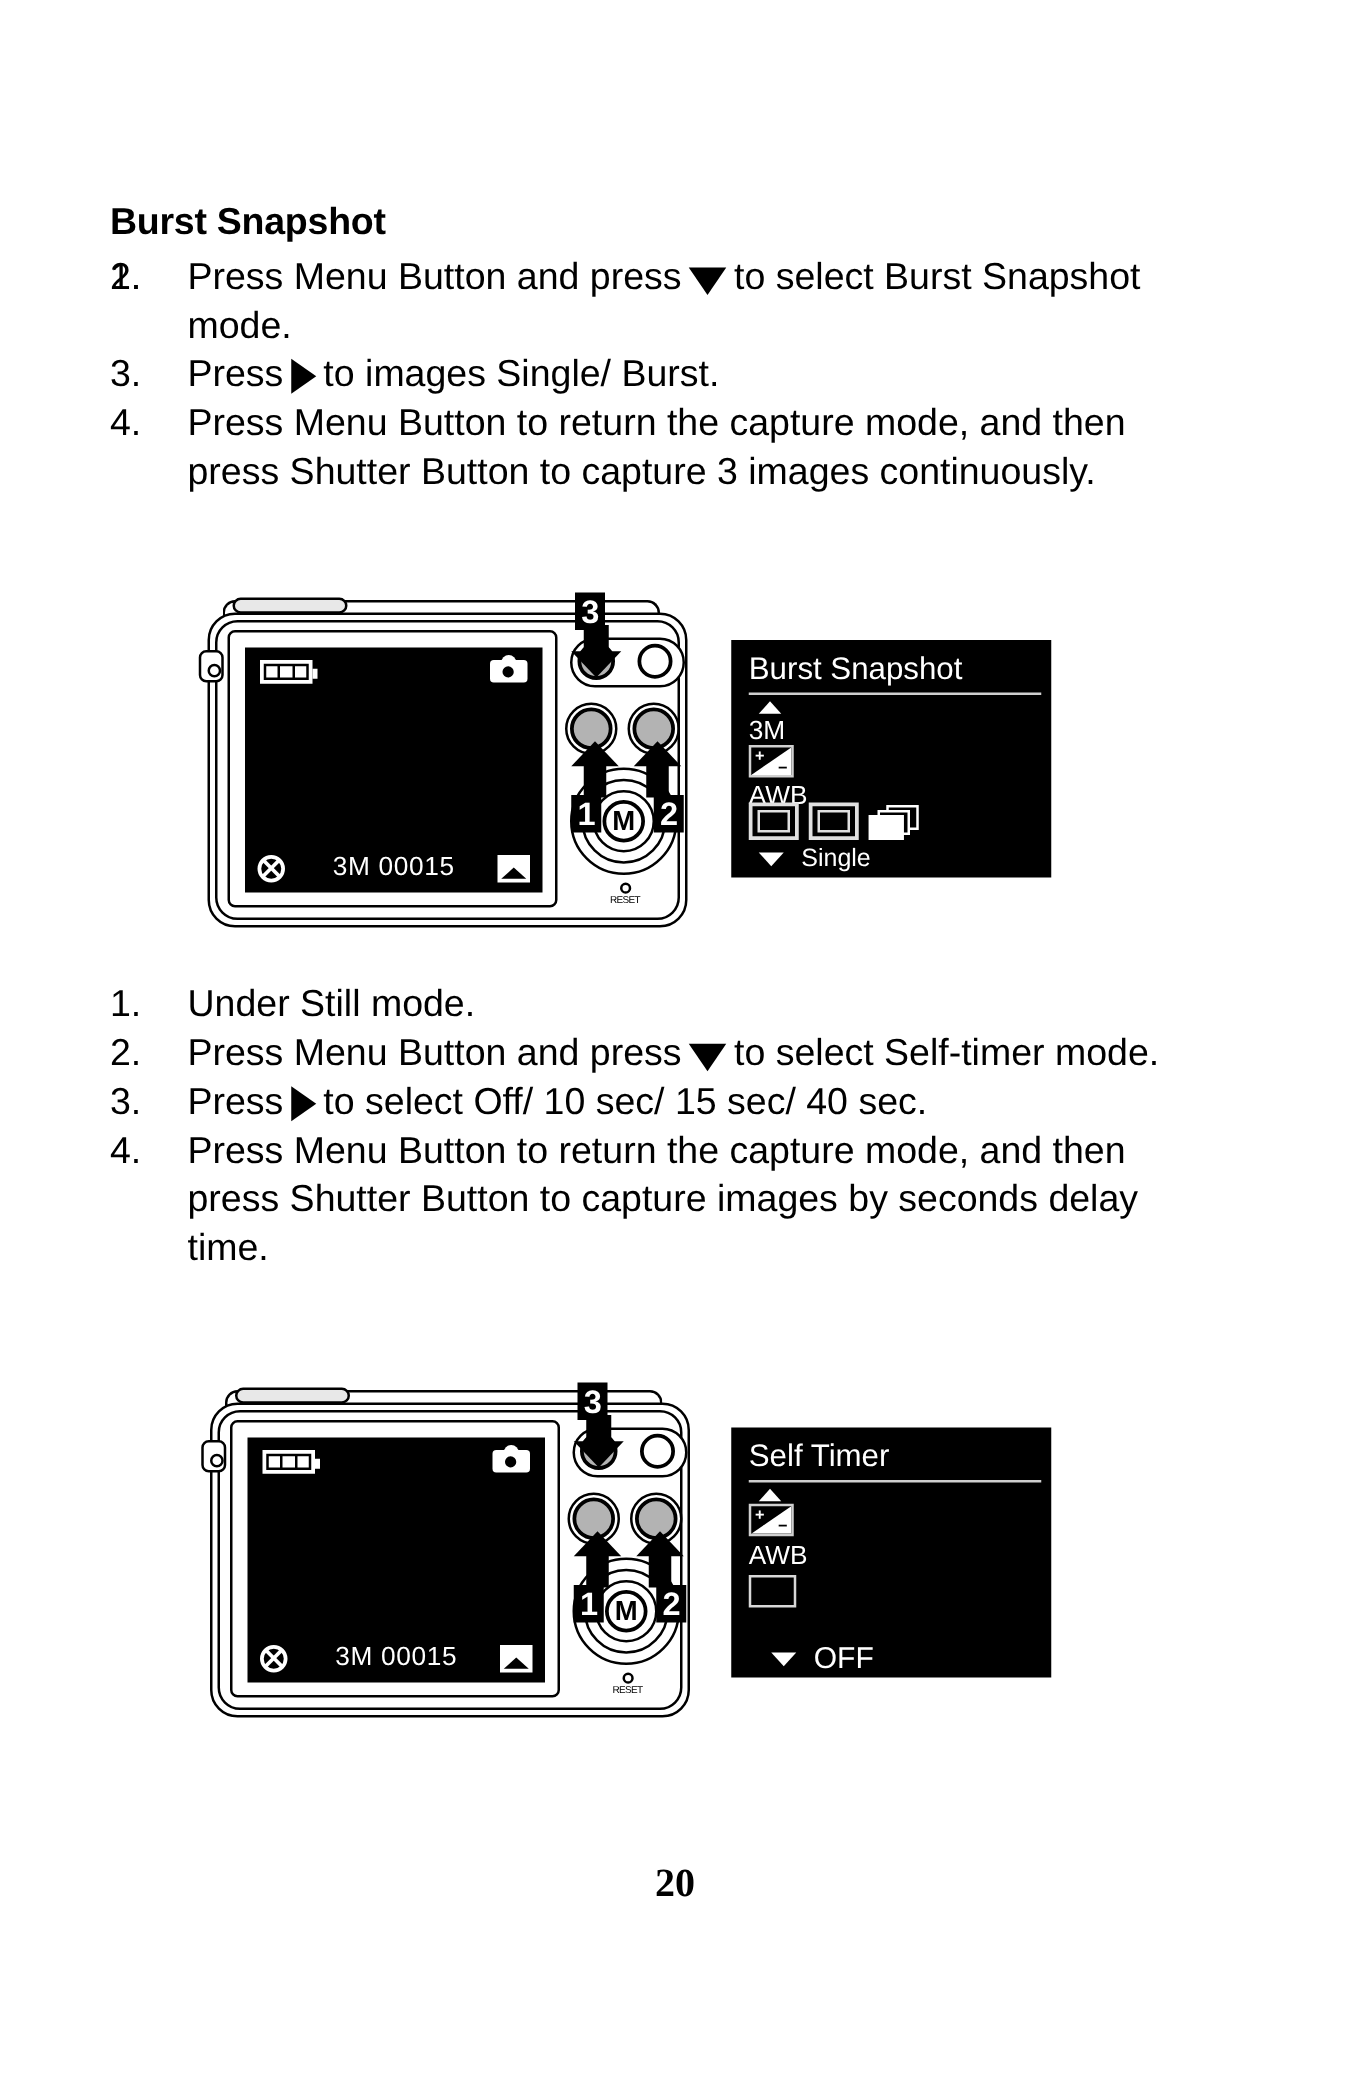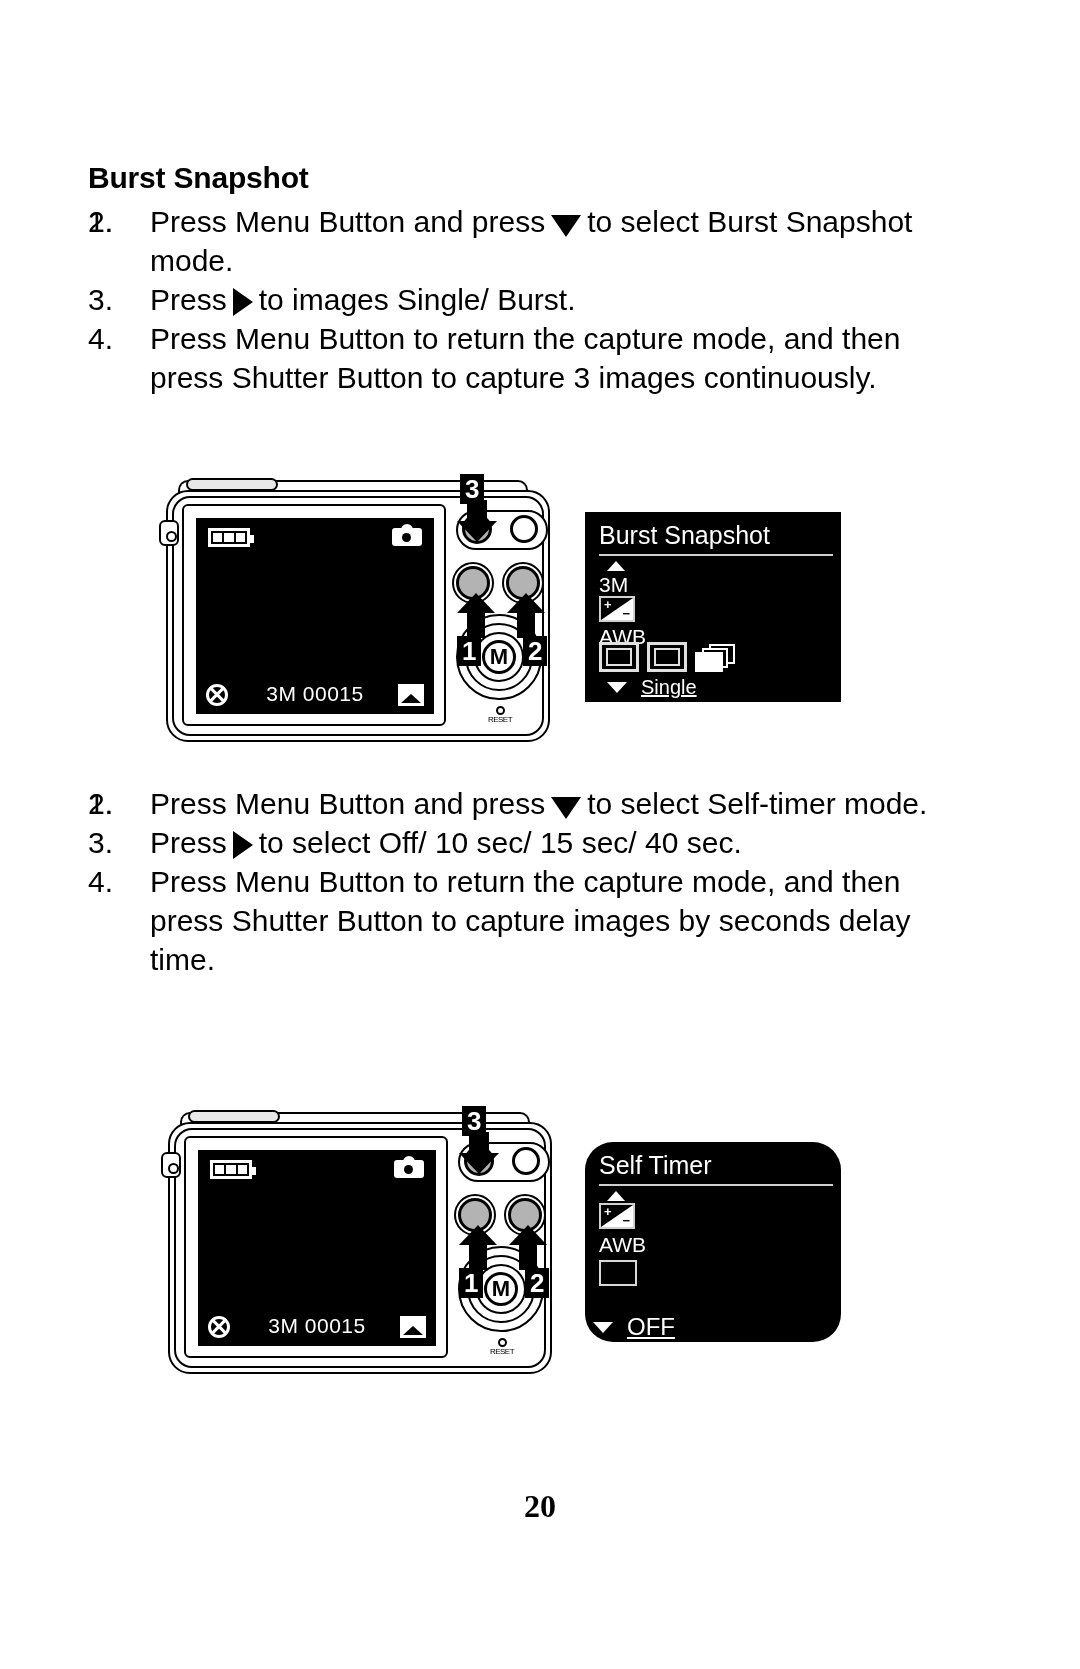--- a/index.html
+++ b/index.html
@@ -251,21 +251,21 @@
   .ev-icon .minus { right:3px; bottom:1px; color:#000; }
   .menu .blank-box {
     margin-left:14px; width:38px; height:26px; border:2px solid #d8d8d8;
   }
   .icon-row {
     position:absolute; left:0; bottom:30px;
     display:flex; align-items:flex-end; gap:8px; padding-left:14px;
   }
   .foot-row {
     position:absolute; left:0; bottom:4px; right:0;
-    display:flex; align-items:center; gap:14px; padding-left:22px;text-decoration:underline;
+    display:flex; align-items:center; gap:14px; padding-left:22px;
   }
   .foot-row .val { font-size:20px; line-height:22px; }
   .sq-box {
     width:40px; height:30px; border:3px solid #e0e0e0; position:relative;
   }
   .sq-box.inner::after {
     content:""; position:absolute; left:4px; top:3px; right:4px; bottom:3px;
     border:2px solid #e0e0e0;
   }
   .burst-icon { width:42px; height:28px; position:relative; }
@@ -418,21 +418,21 @@
 
     <div class="foot-row">
       <div class="downarrow"></div>
       <div class="val">Single</div>
     </div>
   </div>
 
   <div class="section" style="top:784px;">
     <ol class="steps">
       <li>
-        <span class="num">1.</span>
+        <span class="num">1.</span><span>Under Still mode.</span>
       </li>
       <li>
         <span class="num">2.</span><span>Press Menu Button and press</span><span class="glyph-down"></span><span>to select Self-timer mode.</span>
       </li>
       <li>
         <span class="num">3.</span><span>Press</span><span class="glyph-right"></span><span>to select Off/ 10 sec/ 15 sec/ 40 sec.</span>
       </li>
       <li>
         <span class="num">4.</span><span>Press Menu Button to return the capture mode, and then press Shutter Button to capture images by seconds delay time.</span>
       </li>
@@ -487,33 +487,33 @@
         <div class="arrow-up" style="left:10px; top:22px; height:26px;"></div>
         <div class="badge" style="left:0px; top:46px;">1</div>
       </div>
       <div class="callout" style="left:347px; top:112px;">
         <div class="arrow-up" style="left:10px; top:22px; height:26px;"></div>
         <div class="badge" style="left:16px; top:46px;">2</div>
       </div>
     </div>
   </div>
 
-  <div class="menu" style="left:585px; top:1142px; height:200px;border-radius:28px;">
+  <div class="menu" style="left:585px; top:1142px; height:200px;">
     <div class="title">Self Timer</div>
     <div class="rule"></div>
     <div class="uparrow"></div>
     <div class="ev-icon">
       <span class="plus">+</span>
       <span class="minus">−</span>
     </div>
     <div class="row-lbl" style="padding-top:4px;">AWB</div>
     <div class="blank-box" style="margin-top:4px;"></div>
 
 
-    <div class="foot-row" style="padding-left:8px; ">
+    <div class="foot-row" style="padding-left:32px; ">
       <div class="downarrow"></div>
       <div class="val" style="font-size:24px;">OFF</div>
     </div>
   </div>
 
   <div class="pagenum" style="top:1488px;">20</div>
 
 </div>
 
 </body></html>

